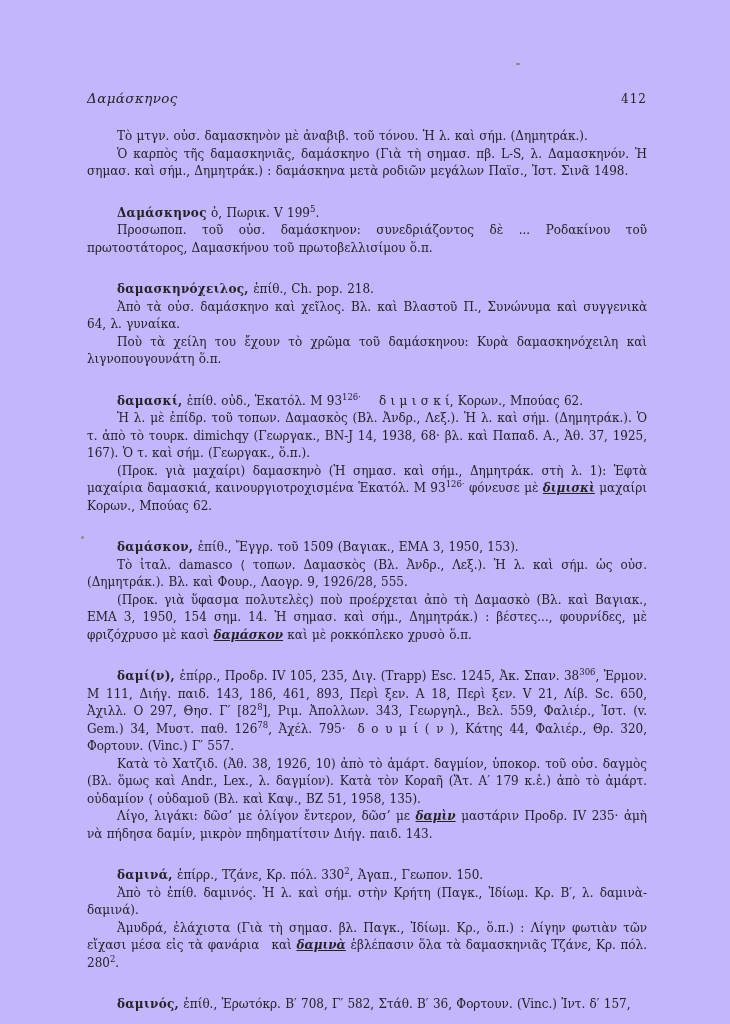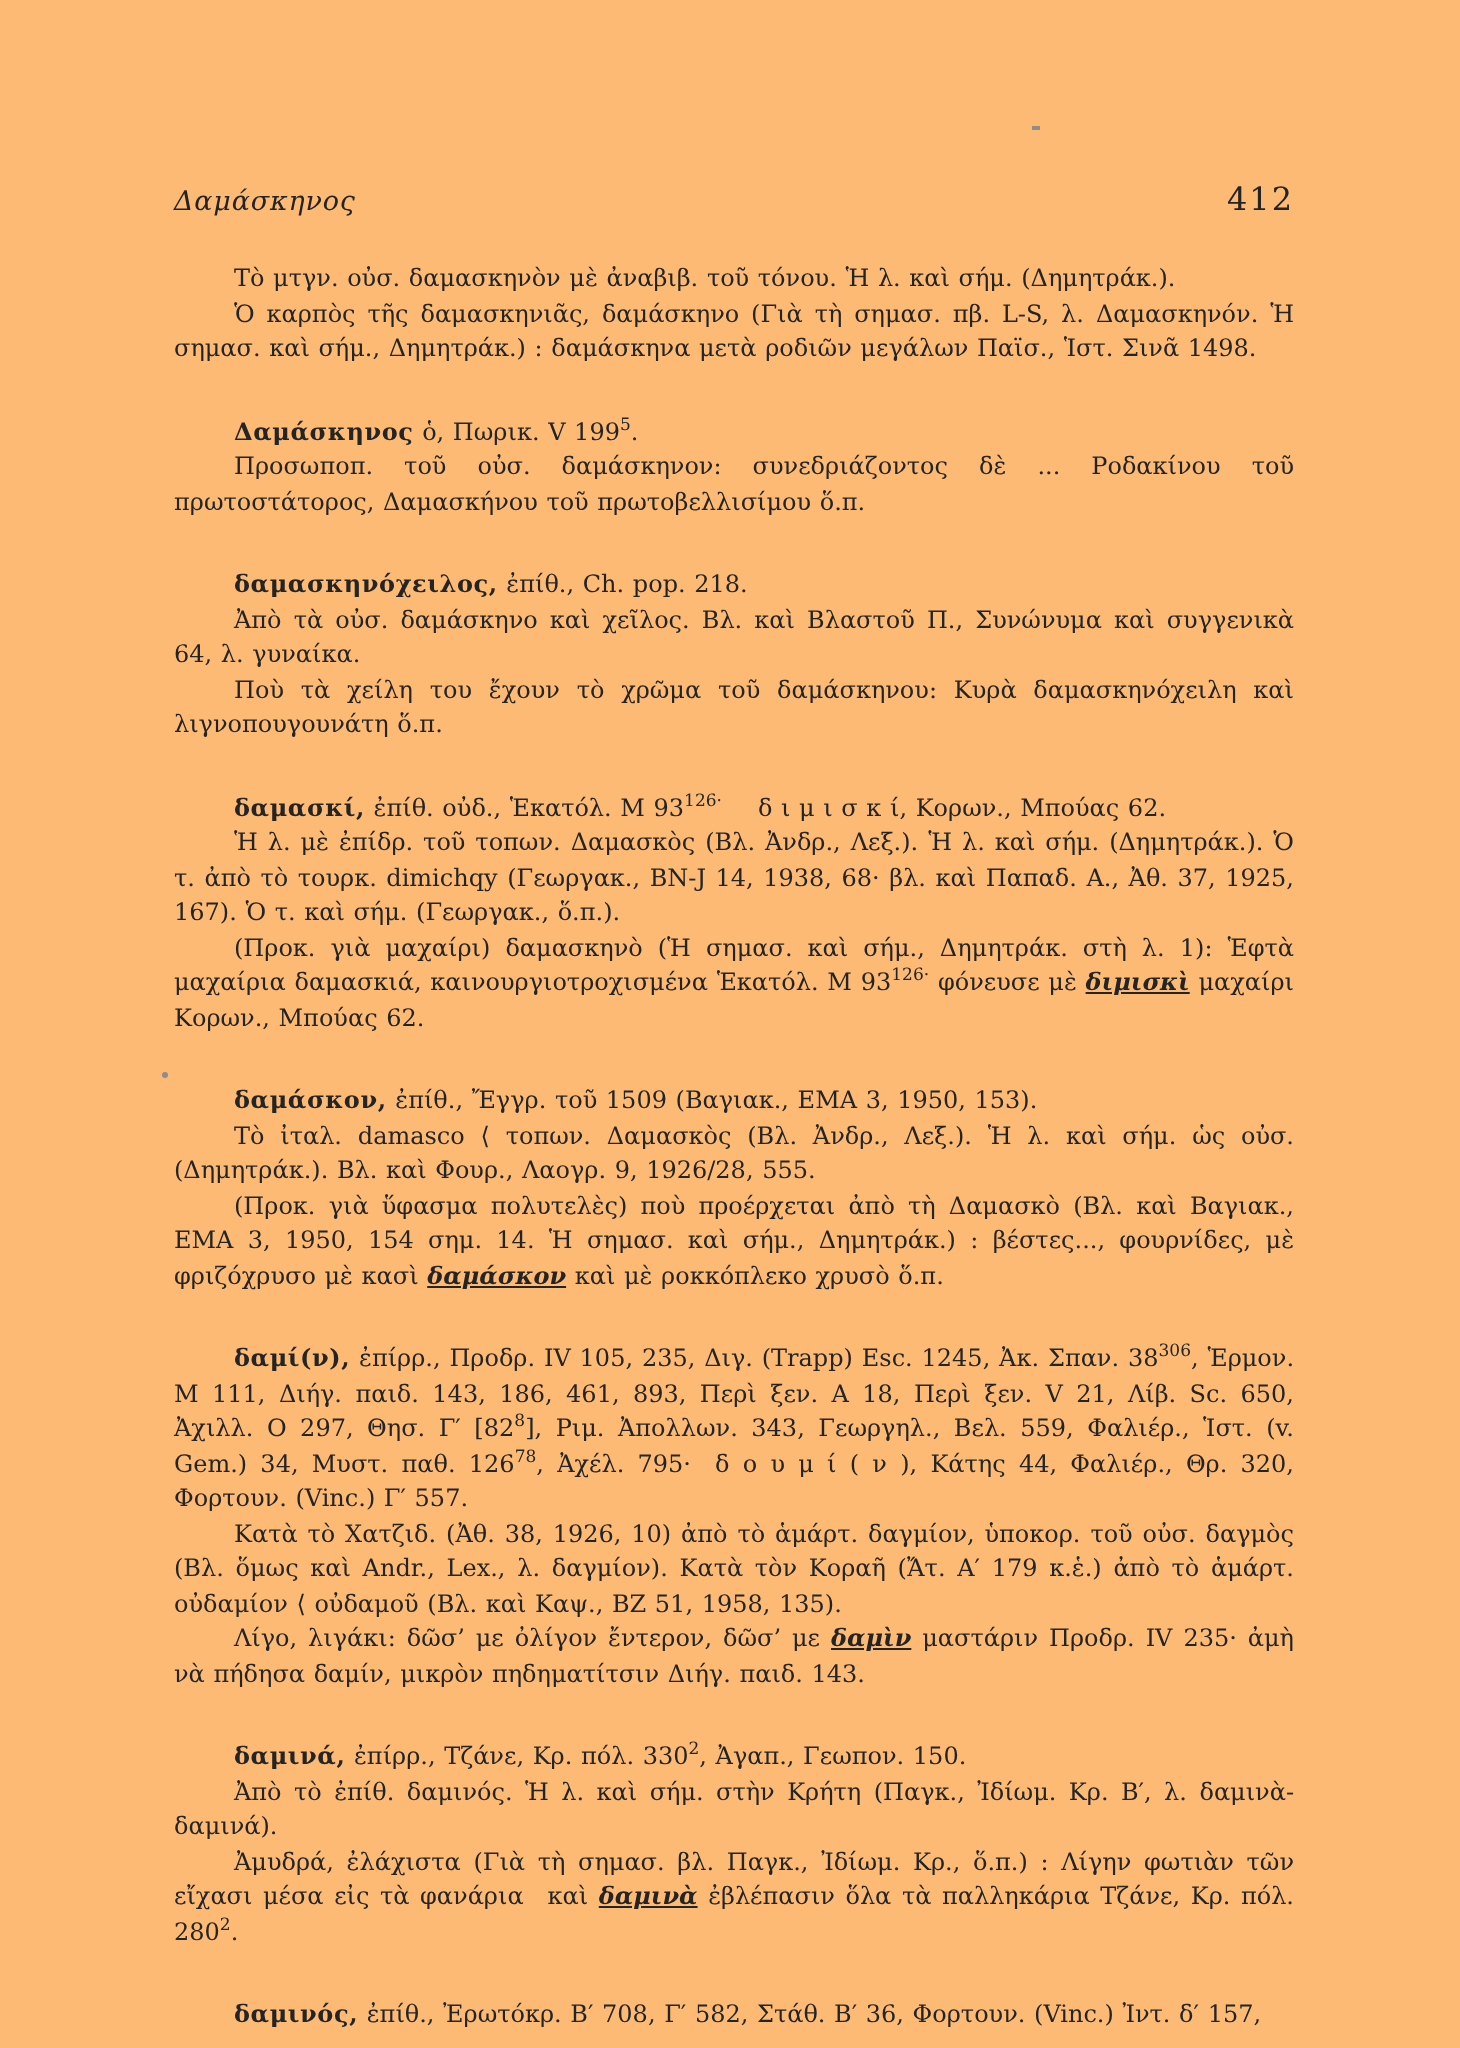--- a/index.html
+++ b/index.html
@@ -1,38 +1,38 @@
 <!DOCTYPE html>
 <html><head>
 <meta charset="utf-8">
 <style>
   html,body { margin:0; padding:0; background:#ffffff; }
   .page {
     position:relative;
     width:730px; height:1024px;
-    background:#fdba74;
+    background:#c4b5fd;
     font-family:"DejaVu Serif","Liberation Serif",serif;
     color:#242424;
     overflow:hidden;
     box-sizing:border-box;
   }
   .content {
     position:absolute;
     left:87px; top:90px;
     width:560px;
   }
   .running-head {
     display:flex;
     justify-content:space-between;
     align-items:baseline;
     font-size:13.5px;
     margin-bottom:22px;
   }
   .head-title { font-style:italic; letter-spacing:0.4px; }
-  .head-page  { font-size:16px; letter-spacing:1px; }
+  .head-page  { font-size:12px; letter-spacing:1px; }
   .para {
     margin:0;
     font-size:12px;
     line-height:17.5px;
     text-align:justify;
     text-indent:30px;
     word-spacing:0.5px;
   }
   .entry { margin-top:24px; }
   .run-i  { }
@@ -71,17 +71,17 @@
         <p class="para"><span>Ἡ λ. μὲ ἐπίδρ. τοῦ τοπων. </span><span class="run-i">Δαμασκὸς</span><span> (Βλ. Ἀνδρ., Λεξ.). Ἡ λ. καὶ σήμ. (Δημητράκ.). Ὁ τ. ἀπὸ τὸ τουρκ. </span><span class="run-i">dimichqy</span><span> (Γεωργακ., BN-J 14, 1938, 68· βλ. καὶ Παπαδ. Α., Ἀθ. 37, 1925, 167). Ὁ τ. καὶ σήμ. (Γεωργακ., ὅ.π.).</span></p>
         <p class="para"><span>(Προκ. γιὰ μαχαίρι) </span><span class="run-i">δαμασκηνὸ</span><span> (Ἡ σημασ. καὶ σήμ., Δημητράκ. στὴ λ. 1): </span><span class="run-i">Ἑφτὰ μαχαίρια δαμασκιά, καινουργιοτροχισμένα</span><span> Ἑκατόλ. Μ 93</span><sup class="run-sup">126·</sup><span> </span><span class="run-i">φόνευσε μὲ </span><span class="run-bi">διμισκὶ</span><span class="run-i"> μαχαίρι</span><span> Κορων., Μπούας 62.</span></p>
         <p class="para entry"><span class="run-b">δαμάσκον,</span><span> ἐπίθ., Ἔγγρ. τοῦ 1509 (Βαγιακ., ΕΜΑ 3, 1950, 153).</span></p>
         <p class="para"><span>Τὸ ἰταλ. </span><span class="run-i">damasco</span><span> ⟨ τοπων. </span><span class="run-i">Δαμασκὸς</span><span> (Βλ. Ἀνδρ., Λεξ.). Ἡ λ. καὶ σήμ. ὡς οὐσ. (Δημητράκ.). Βλ. καὶ Φουρ., Λαογρ. 9, 1926/28, 555.</span></p>
         <p class="para"><span>(Προκ. γιὰ ὕφασμα πολυτελὲς) ποὺ προέρχεται ἀπὸ τὴ Δαμασκὸ (Βλ. καὶ Βαγιακ., ΕΜΑ 3, 1950, 154 σημ. 14. Ἡ σημασ. καὶ σήμ., Δημητράκ.) : </span><span class="run-i">βέστες..., φουρνίδες, μὲ φριζόχρυσο μὲ κασὶ </span><span class="run-bi">δαμάσκον</span><span class="run-i"> καὶ μὲ ροκκόπλεκο χρυσὸ</span><span> ὅ.π.</span></p>
         <p class="para entry"><span class="run-b">δαμί(ν),</span><span> ἐπίρρ., Προδρ. IV 105, 235, Διγ. (Trapp) Esc. 1245, Ἀκ. Σπαν. 38</span><sup class="run-sup">306</sup><span>, Ἑρμον. Μ 111, Διήγ. παιδ. 143, 186, 461, 893, Περὶ ξεν. Α 18, Περὶ ξεν. V 21, Λίβ. Sc. 650, Ἀχιλλ. Ο 297, Θησ. Γ′ [82</span><sup class="run-sup">8</sup><span>], Ριμ. Ἀπολλων. 343, Γεωργηλ., Βελ. 559, Φαλιέρ., Ἱστ. (v. Gem.) 34, Μυστ. παθ. 126</span><sup class="run-sup">78</sup><span>, Ἀχέλ. 795· </span><span class="run-i">δ ο υ μ ί ( ν ),</span><span> Κάτης 44, Φαλιέρ., Θρ. 320, Φορτουν. (Vinc.) Γ′ 557.</span></p>
         <p class="para"><span>Κατὰ τὸ Χατζιδ. (Ἀθ. 38, 1926, 10) ἀπὸ τὸ ἁμάρτ. </span><span class="run-i">δαγμίον,</span><span> ὑποκορ. τοῦ οὐσ. </span><span class="run-i">δαγμὸς</span><span> (Βλ. ὅμως καὶ Andr., Lex., λ. </span><span class="run-i">δαγμίον</span><span>). Κατὰ τὸν Κοραῆ (Ἄτ. Α′ 179 κ.ἑ.) ἀπὸ τὸ ἁμάρτ. </span><span class="run-i">οὐδαμίον</span><span> ⟨ </span><span class="run-i">οὐδαμοῦ</span><span> (Βλ. καὶ Καψ., BZ 51, 1958, 135).</span></p>
         <p class="para"><span>Λίγο, λιγάκι: </span><span class="run-i">δῶσ’ με ὀλίγον ἔντερον, δῶσ’ με </span><span class="run-bi">δαμὶν</span><span class="run-i"> μαστάριν</span><span> Προδρ. IV 235· </span><span class="run-i">ἀμὴ νὰ πήδησα δαμίν, μικρὸν πηδηματίτσιν</span><span> Διήγ. παιδ. 143.</span></p>
         <p class="para entry"><span class="run-b">δαμινά,</span><span> ἐπίρρ., Τζάνε, Κρ. πόλ. 330</span><sup class="run-sup">2</sup><span>, Ἀγαπ., Γεωπον. 150.</span></p>
         <p class="para"><span>Ἀπὸ τὸ ἐπίθ. </span><span class="run-i">δαμινός</span><span>. Ἡ λ. καὶ σήμ. στὴν Κρήτη (Παγκ., Ἰδίωμ. Κρ. Β′, λ. </span><span class="run-i">δαμινὰ-δαμινά</span><span>).</span></p>
-        <p class="para"><span>Ἀμυδρά, ἐλάχιστα (Γιὰ τὴ σημασ. βλ. Παγκ., Ἰδίωμ. Κρ., ὅ.π.) : </span><span class="run-i">Λίγην φωτιὰν τῶν εἴχασι μέσα εἰς τὰ φανάρια καὶ </span><span class="run-bi">δαμινὰ</span><span class="run-i"> ἐβλέπασιν ὅλα τὰ παλληκάρια</span><span> Τζάνε, Κρ. πόλ. 280</span><sup class="run-sup">2</sup><span>.</span></p>
+        <p class="para"><span>Ἀμυδρά, ἐλάχιστα (Γιὰ τὴ σημασ. βλ. Παγκ., Ἰδίωμ. Κρ., ὅ.π.) : </span><span class="run-i">Λίγην φωτιὰν τῶν εἴχασι μέσα εἰς τὰ φανάρια καὶ </span><span class="run-bi">δαμινὰ</span><span class="run-i"> ἐβλέπασιν ὅλα τὰ δαμασκηνιᾶς</span><span> Τζάνε, Κρ. πόλ. 280</span><sup class="run-sup">2</sup><span>.</span></p>
         <p class="para entry"><span class="run-b">δαμινός,</span><span> ἐπίθ., Ἐρωτόκρ. Β′ 708, Γ′ 582, Στάθ. Β′ 36, Φορτουν. (Vinc.) Ἰντ. δ′ 157,</span></p>
       </div>
   </div>
 </div>
 
 </body></html>

